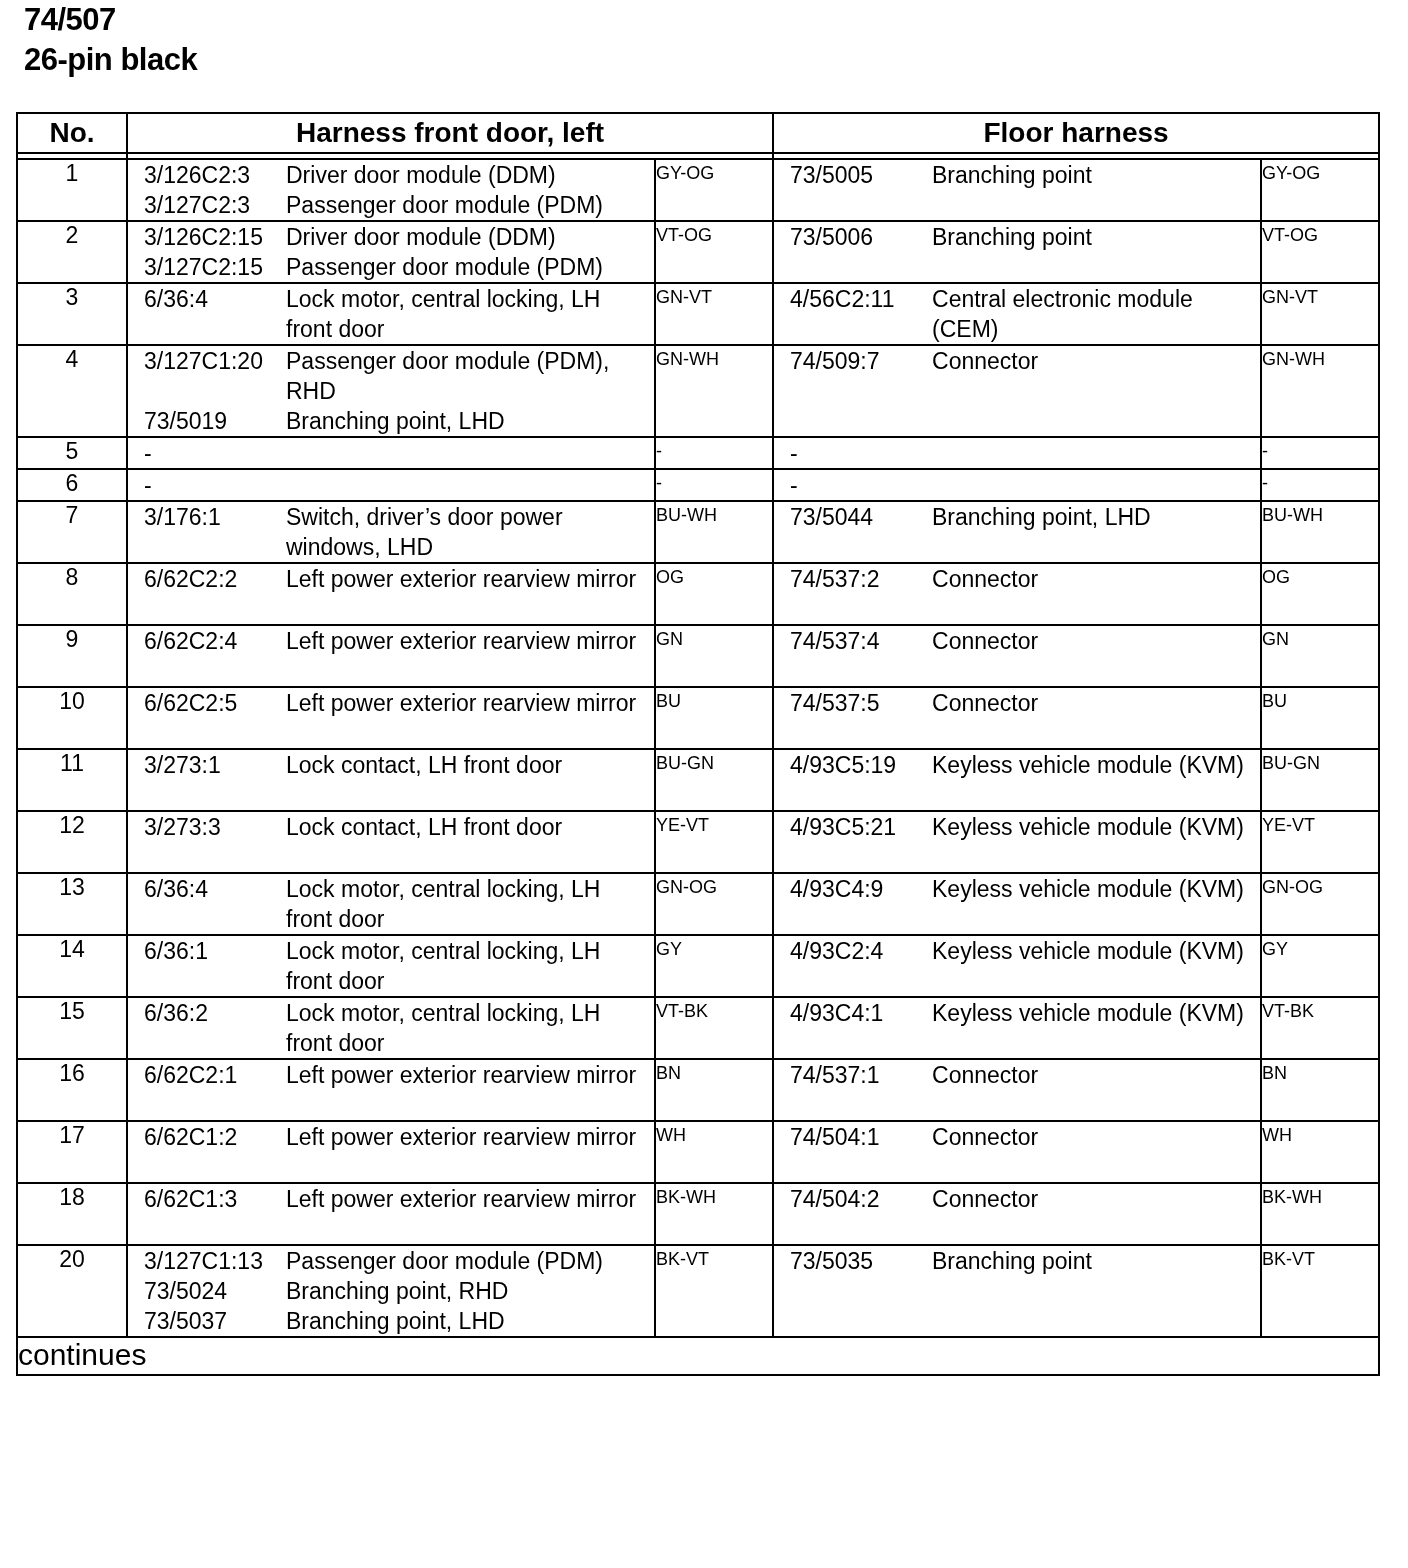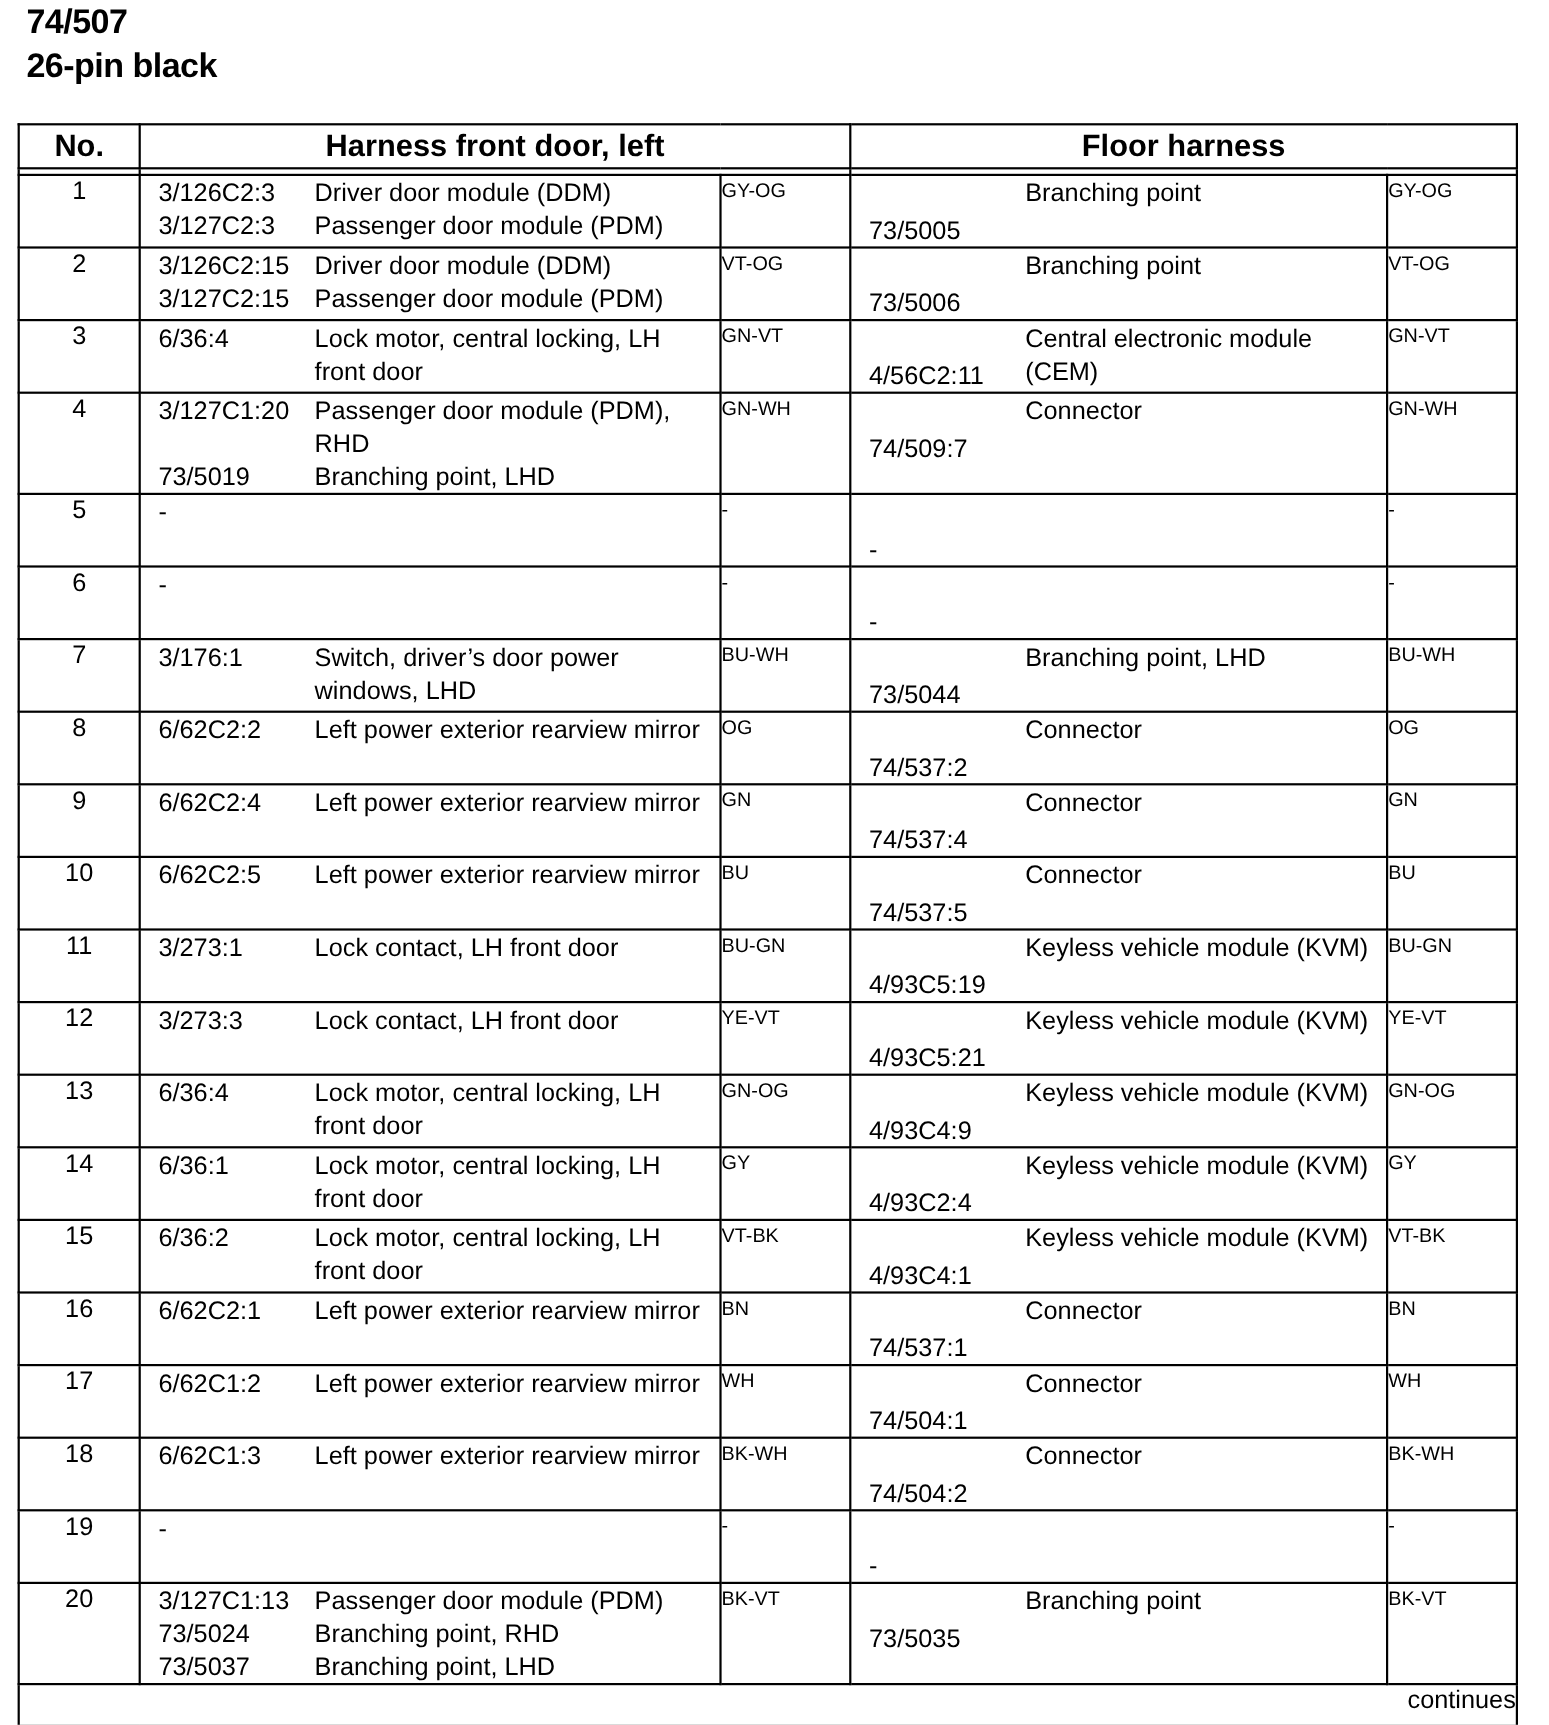--- a/index.html
+++ b/index.html
@@ -22,26 +22,26 @@
   table.pins th {
     font-weight: bold; font-size: 28px; height: 38px; text-align: center; vertical-align: middle;
     border-bottom: 2px solid #000;
     border-radius: 20px;
   }
   tr.sep td { height: 4px; padding: 0; border-top: 2px solid #000; border-bottom: 2px solid #000; }
   td.no { text-align: center; padding-top: 7px; }
   td.inner { padding: 7px 0 0 0; }
   .line { display: flex; line-height: 30px; white-space: nowrap; }
   .ref { width: 142px; flex: 0 0 142px; padding-left: 16px; }
-  .ref-r { width: 142px; flex: 0 0 142px; padding-left: 16px; margin-top: 34px; }
+  .ref-r { width: 142px; flex: 0 0 142px; padding-left: 16px; }
   .desc { white-space: normal; flex: 1; padding-right: 10px; }
   td.color { padding: 7px 0 0 16px; font-size: 18px; line-height: 26px; }
   tr.row td { height: 60px; }
   tr.row.short td { height: 30px; }
-  td.continues { text-align: right; font-size: 23px; height: 36px; vertical-align: middle; }
+  td.continues { text-align: left; font-size: 30px; height: 36px; vertical-align: middle; }
 </style>
 </head>
 <body>
 
 <div class="title">
   <div>74/507</div>
   <div>26-pin black</div>
 </div>
 
 <table class="pins">
@@ -376,37 +376,20 @@
         </td>
         <td class="color">BK-WH</td>
         <td class="inner">
           <div class="line">
             <span class="ref-r">74/504:2</span>
             <span class="desc">Connector</span>
           </div>
         </td>
         <td class="color">BK-WH</td>
       </tr>
-      <tr class="row short">
-        <td class="no">19</td>
-        <td class="inner">
-          <div class="line">
-            <span class="ref">-</span>
-            <span class="desc"></span>
-          </div>
-        </td>
-        <td class="color">-</td>
-        <td class="inner">
-          <div class="line">
-            <span class="ref-r">-</span>
-            <span class="desc"></span>
-          </div>
-        </td>
-        <td class="color">-</td>
-      </tr>
       <tr class="row">
         <td class="no">20</td>
         <td class="inner">
           <div class="line">
             <span class="ref">3/127C1:13</span>
             <span class="desc">Passenger door module (PDM)</span>
           </div>
           <div class="line">
             <span class="ref">73/5024</span>
             <span class="desc">Branching point, RHD</span>

